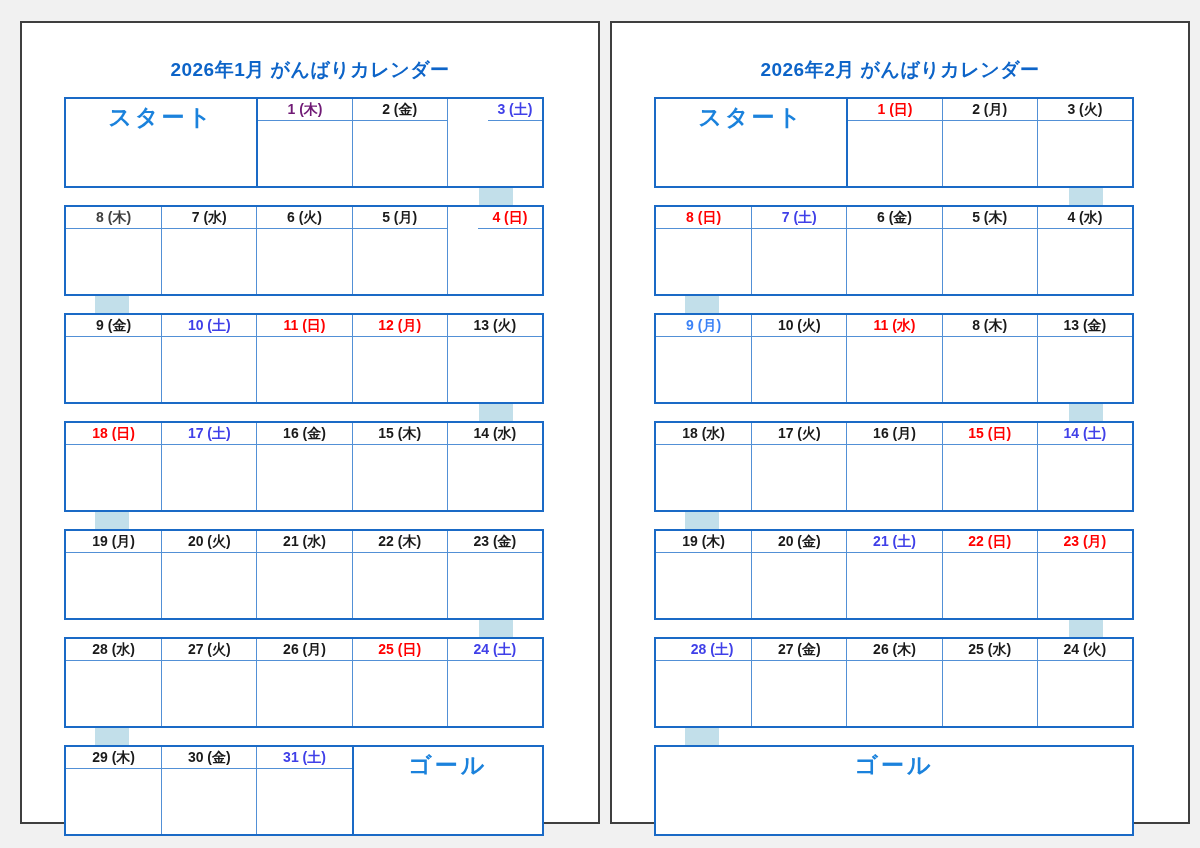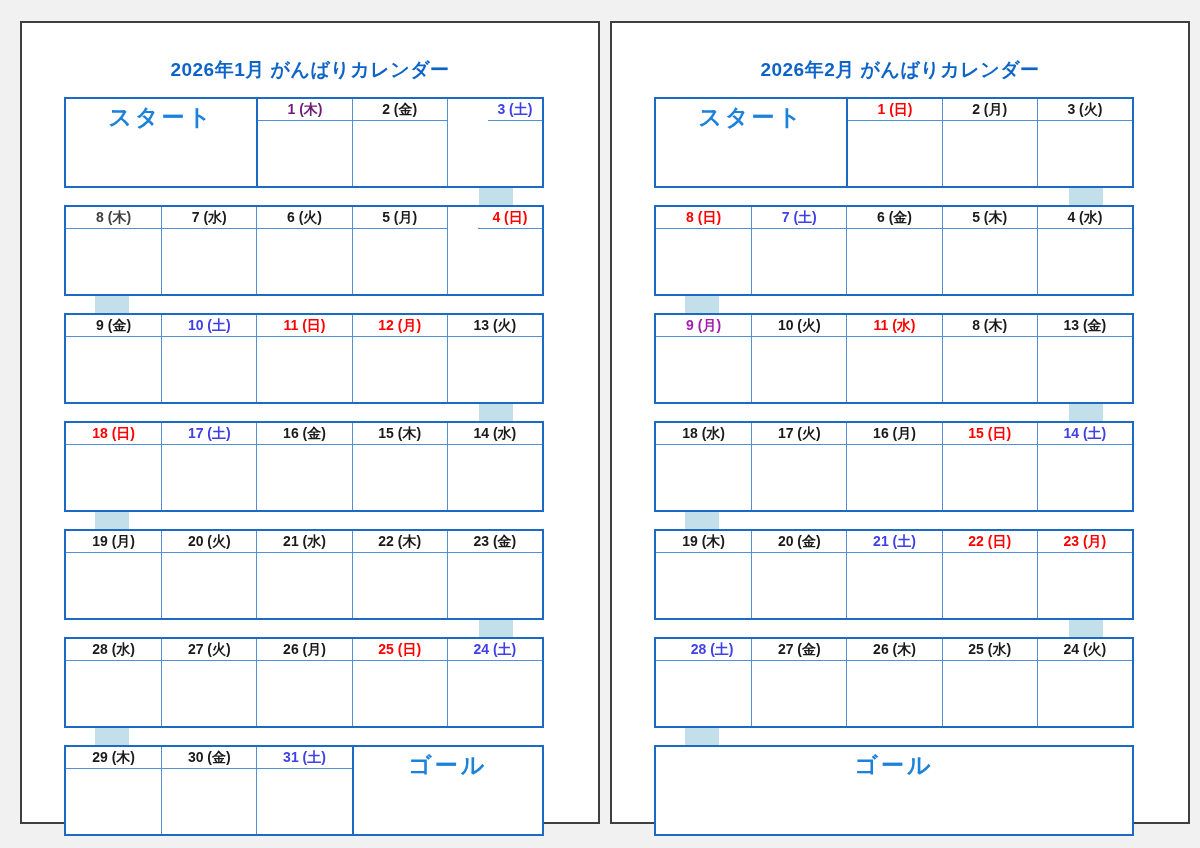--- a/index.html
+++ b/index.html
@@ -251,21 +251,21 @@
             <div class="cell-body"></div>
           </div>
           <div class="cell" style="grid-column: span 2;">
             <div class="cell-head" style="color: rgb(26, 26, 26);">4 (水)</div>
             <div class="cell-body"></div>
           </div>
           <div class="tab left"></div>
         </div>
         <div class="row">
           <div class="cell first" style="grid-column: span 2;">
-            <div class="cell-head" style="color: #a21caf;">9 (月)</div>
+            <div class="cell-head" style="color: #3b82f6;">9 (月)</div>
             <div class="cell-body"></div>
           </div>
           <div class="cell" style="grid-column: span 2;">
             <div class="cell-head" style="color: rgb(26, 26, 26);">10 (火)</div>
             <div class="cell-body"></div>
           </div>
           <div class="cell" style="grid-column: span 2;">
             <div class="cell-head" style="color: rgb(255, 0, 0);">11 (水)</div>
             <div class="cell-body"></div>
           </div>

